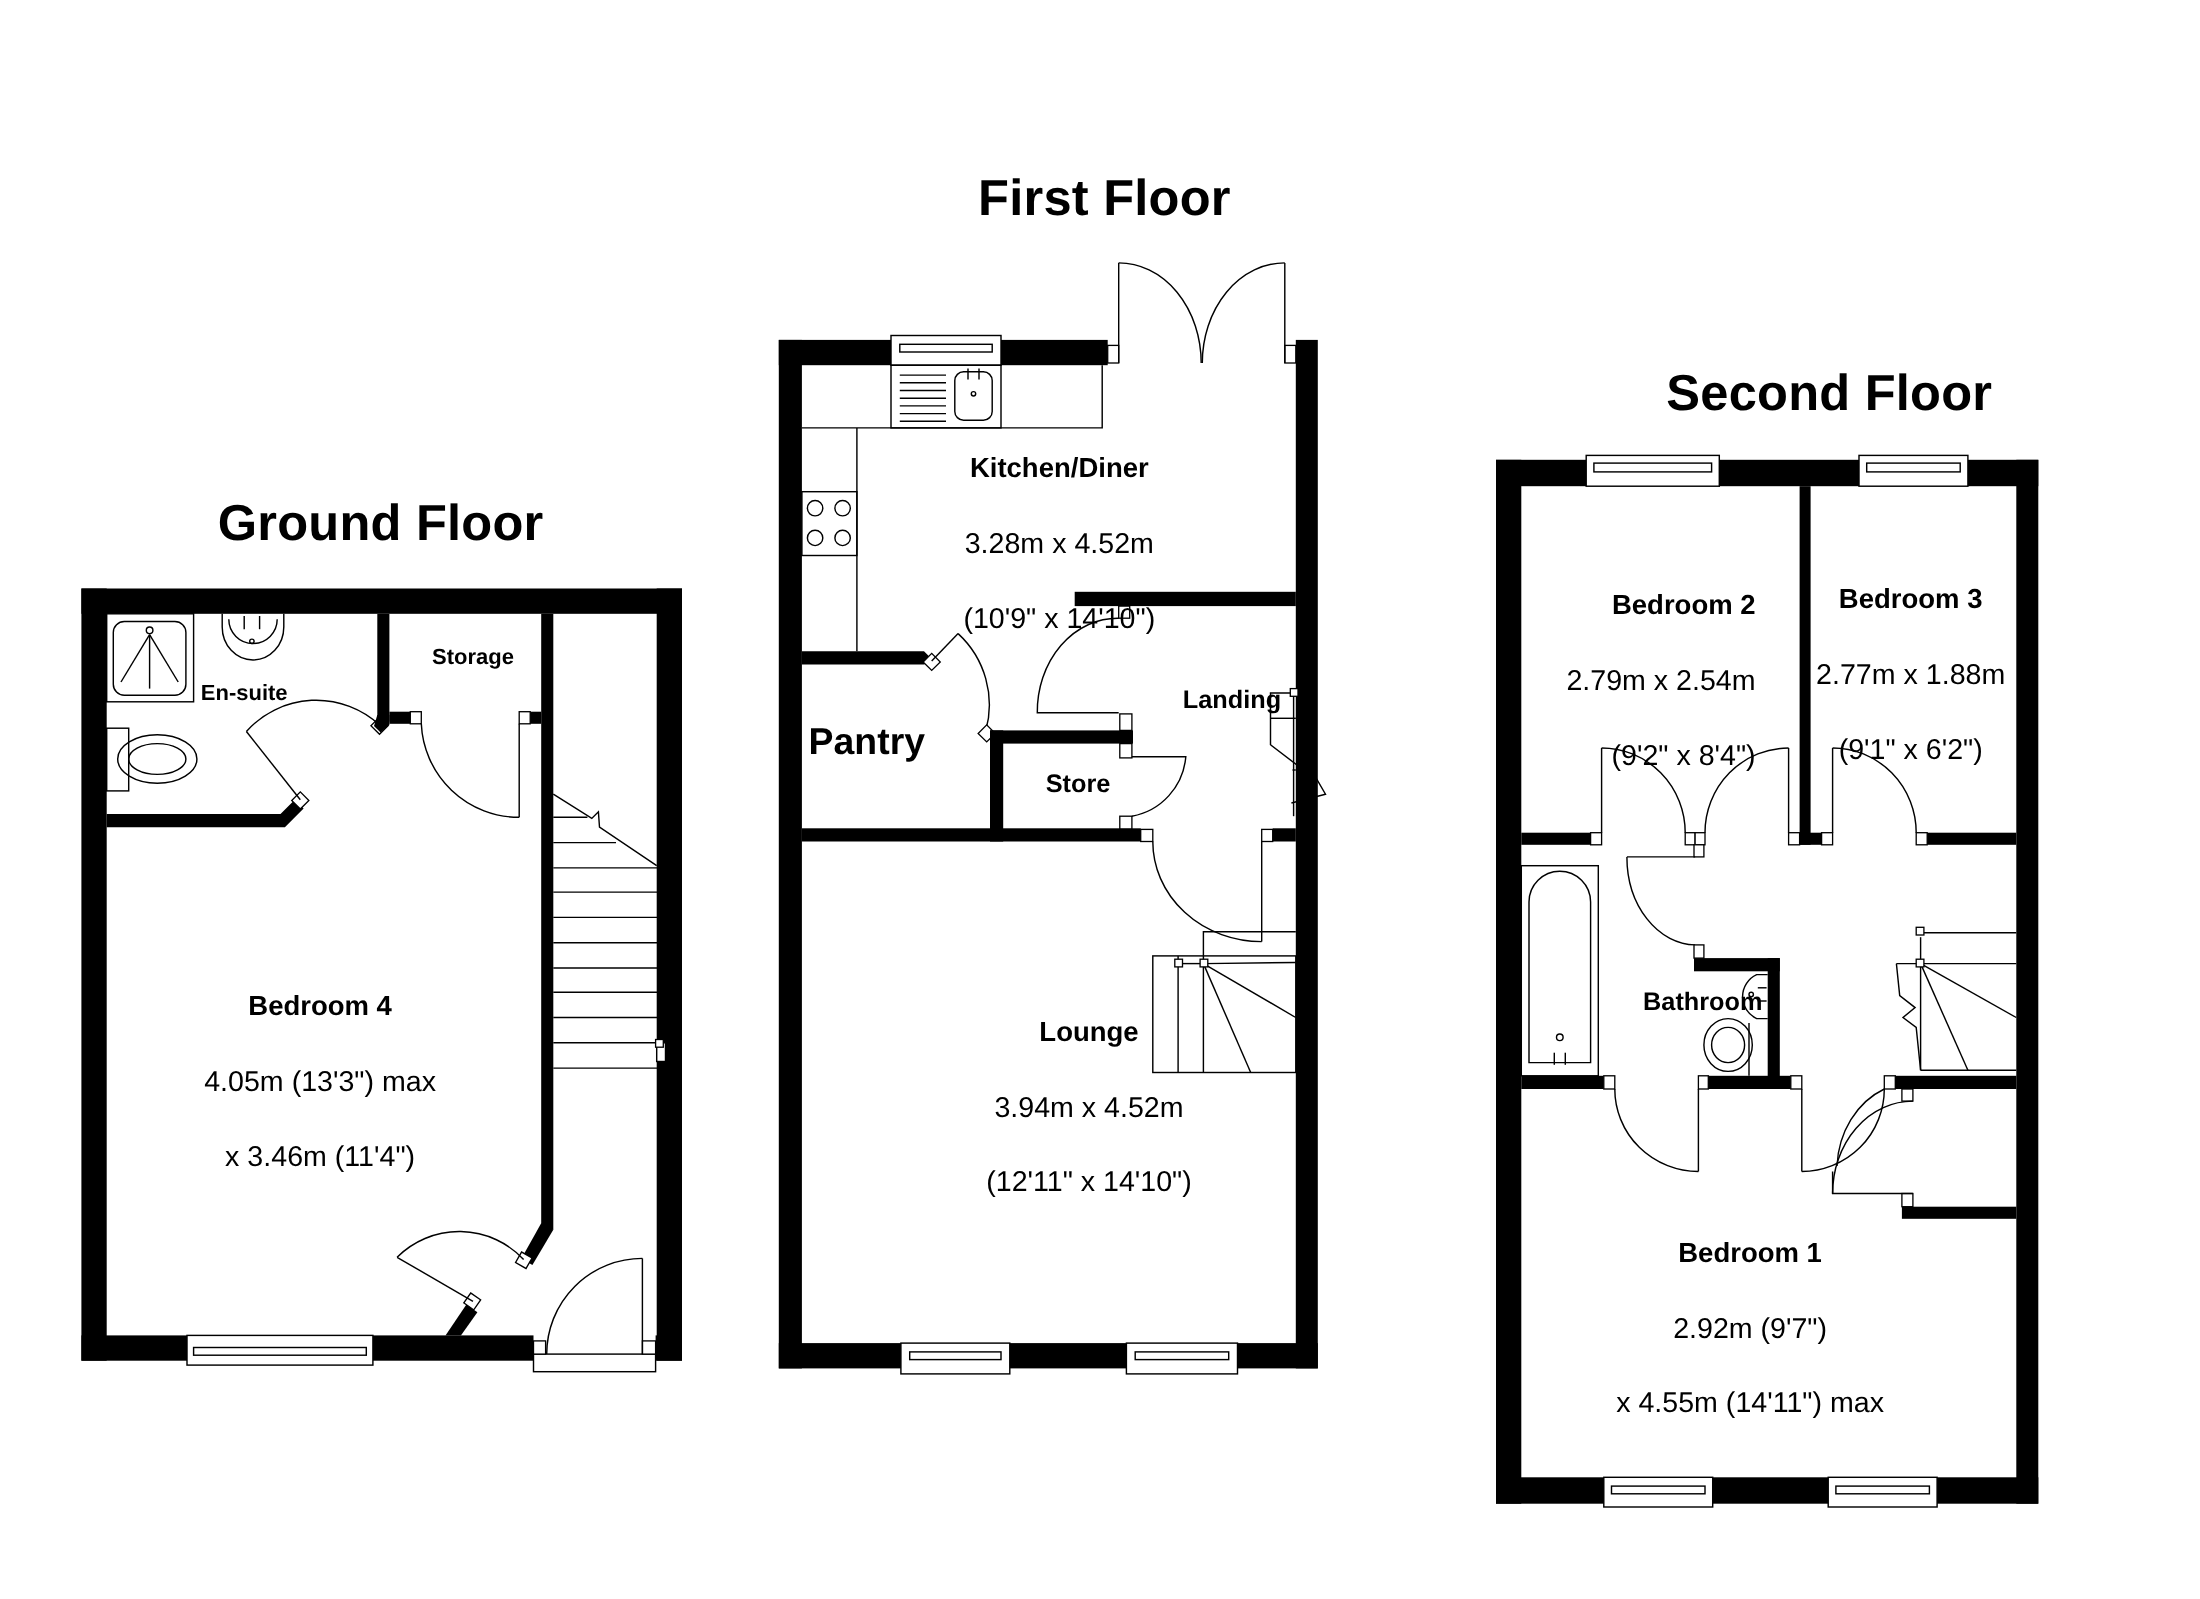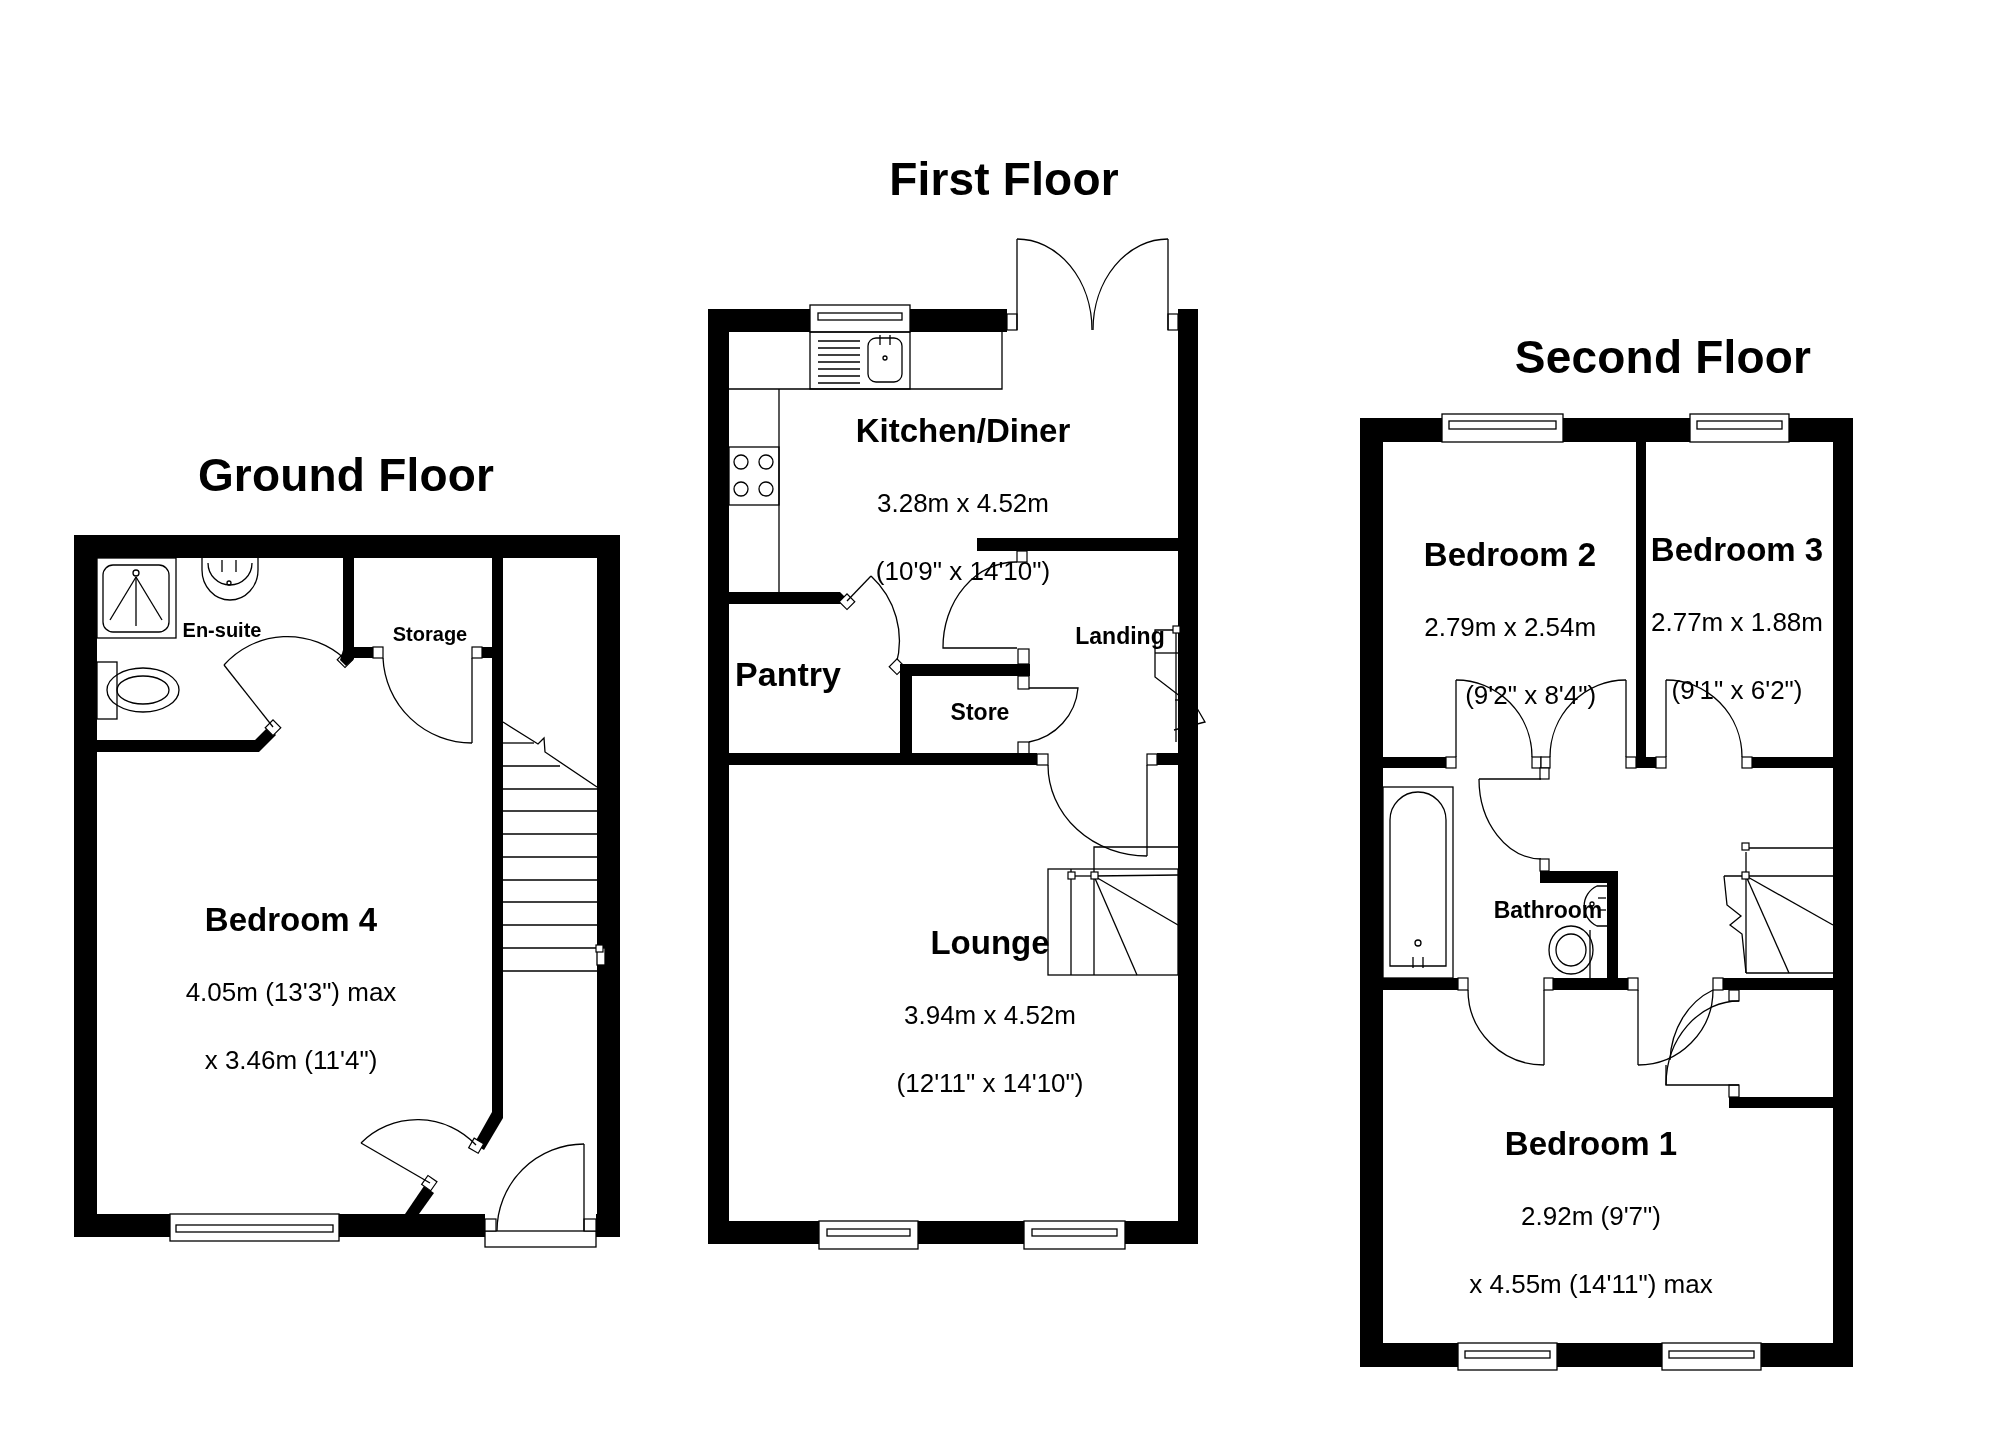--- a/index.html
+++ b/index.html
@@ -4,21 +4,21 @@
 <style>
   html,body{margin:0;padding:0;background:#ffffff;}
   body{width:2000px;height:1454px;position:relative;overflow:hidden;font-family:"Liberation Sans",sans-serif;color:#000;}
   svg.plan{position:absolute;left:0;top:0;width:2000px;height:1454px;}
   .wall{fill:#000;}
   .ln{fill:none;stroke:#000;stroke-width:1.3;}
   .lnw{fill:#fff;stroke:#000;stroke-width:1.3;}
   .jamb{fill:#fff;stroke:#000;stroke-width:1.2;}
   .title{position:absolute;font-weight:bold;font-size:46px;white-space:nowrap;transform:translateX(-50%);letter-spacing:0.2px;}
   .room{position:absolute;transform:translateX(-50%);text-align:center;white-space:nowrap;line-height:1.08;}
-  .room .nm{font-weight:bold;font-size:33px;display:block;}
+  .room .nm{font-weight:bold;font-size:25px;display:block;}
   .room .dm{font-size:26px;display:block;margin-top:40px;}
   .room.small .nm{font-size:23px;}
   .room.med .nm{font-size:34px;}
 </style>
 </head>
 <body>
 
 <svg class="plan" viewBox="0 0 2000 1454" xmlns="http://www.w3.org/2000/svg">
 
   <g>
@@ -347,21 +347,21 @@
 <div class="title" style="left:1663px;top:330px;">Second Floor</div>
 
 <div class="room" style="left:291px;top:902px;">
   <span class="nm">Bedroom 4</span>
   <span class="dm">4.05m (13'3") max</span>
   <span class="dm">x 3.46m (11'4")</span>
 </div>
 <div class="room small" style="left:222px;top:620px;">
   <span class="nm" style="font-size:20px;">En-suite</span>
 </div>
-<div class="room small" style="left:430px;top:588px;margin-top:36px;">
+<div class="room small" style="left:430px;top:588px;">
   <span class="nm" style="font-size:20px;">Storage</span>
 </div>
 
 <div class="room" style="left:963px;top:413px;">
   <span class="nm">Kitchen/Diner</span>
   <span class="dm">3.28m x 4.52m</span>
   <span class="dm">(10'9" x 14'10")</span>
 </div>
 <div class="room med" style="left:788px;top:656px;">
   <span class="nm">Pantry</span>

